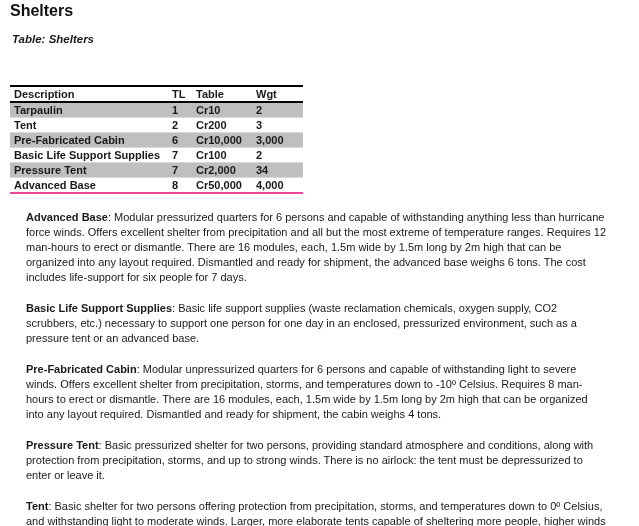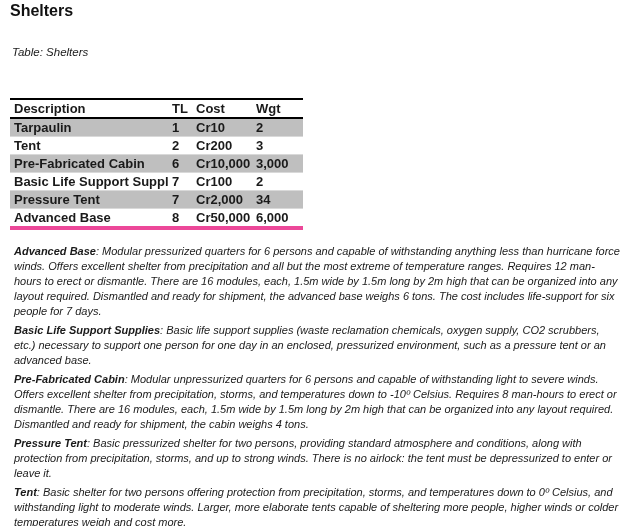--- a/index.html
+++ b/index.html
@@ -20,30 +20,30 @@
     color: #111111;
   }
   .intro {
     font-size: 11px;
     line-height: 15px;
     margin: 0;
     width: 612px;
   }
   .table-caption {
     font-size: 11.5px;
-    font-weight: normal;
+    font-weight: bold;
     font-style: italic;
-    margin: 26px 0 1px 2px;
+    margin: 13px 0 1px 2px;
   }
   table.shelters {
     border-collapse: collapse;
     width: 293px;
     border-top: 2px solid #000000;
-    border-bottom: 4px solid #ec4899;
-    font-size: 13px;
+    border-bottom: 2px solid #ec4899;
+    font-size: 11px;
     table-layout: fixed;
     margin-top: 40px;
   }
   table.shelters th {
     text-align: left;
     font-weight: bold;
     padding: 1px 4px;
     border-bottom: 2px solid #000000;
     white-space: nowrap;
   }
@@ -55,21 +55,21 @@
     overflow: hidden;
   }
   table.shelters tbody tr:last-child td { border-bottom: none; }
   table.shelters tbody tr.shaded td { background: #bfbfbf; }
   .entries {
     margin-top: 14px;
     font-size: 11px;
     line-height: 15px;
     width: 614px;
   }
-  .entry { margin: 4px; font-style: italic; }
+  .entry { margin: 16px; }
   .entry b { font-weight: bold; }
 </style>
 </head>
 <body>
 
 <div class="page">
 
   <h1 class="title">Shelters</h1>
 
 
@@ -79,21 +79,21 @@
     <colgroup>
       <col style="width:158px">
         <col style="width:24px">
         <col style="width:60px">
         <col style="width:51px">
     </colgroup>
     <thead>
       <tr>
         <th>Description</th>
         <th>TL</th>
-        <th>Cost</th>
+        <th>Table</th>
         <th>Wgt</th>
       </tr>
     </thead>
     <tbody>
       <tr class="shaded">
         <td>Tarpaulin</td>
         <td>1</td>
         <td>Cr10</td>
         <td>2</td>
       </tr>
@@ -118,21 +118,21 @@
       <tr class="shaded">
         <td>Pressure Tent</td>
         <td>7</td>
         <td>Cr2,000</td>
         <td>34</td>
       </tr>
       <tr>
         <td>Advanced Base</td>
         <td>8</td>
         <td>Cr50,000</td>
-        <td>6,000</td>
+        <td>4,000</td>
       </tr>
     </tbody>
   </table>
 
   <div class="entries">
     <p class="entry"><b>Advanced Base</b><span>: </span><span>Modular pressurized quarters for 6 persons and capable of withstanding anything less than hurricane force winds. Offers excellent shelter from precipitation and all but the most extreme of temperature ranges. Requires 12 man-hours to erect or dismantle. There are 16 modules, each, 1.5m wide by 1.5m long by 2m high that can be organized into any layout required. Dismantled and ready for shipment, the advanced base weighs 6 tons. The cost includes life-support for six people for 7 days.</span></p>
     <p class="entry"><b>Basic Life Support Supplies</b><span>: </span><span>Basic life support supplies (waste reclamation chemicals, oxygen supply, CO2 scrubbers, etc.) necessary to support one person for one day in an enclosed, pressurized environment, such as a pressure tent or an advanced base.</span></p>
     <p class="entry"><b>Pre-Fabricated Cabin</b><span>: </span><span>Modular unpressurized quarters for 6 persons and capable of withstanding light to severe winds. Offers excellent shelter from precipitation, storms, and temperatures down to -10º Celsius. Requires 8 man-hours to erect or dismantle. There are 16 modules, each, 1.5m wide by 1.5m long by 2m high that can be organized into any layout required. Dismantled and ready for shipment, the cabin weighs 4 tons.</span></p>
     <p class="entry"><b>Pressure Tent</b><span>: </span><span>Basic pressurized shelter for two persons, providing standard atmosphere and conditions, along with protection from precipitation, storms, and up to strong winds. There is no airlock: the tent must be depressurized to enter or leave it.</span></p>
     <p class="entry"><b>Tent</b><span>: </span><span>Basic shelter for two persons offering protection from precipitation, storms, and temperatures down to 0º Celsius, and withstanding light to moderate winds. Larger, more elaborate tents capable of sheltering more people, higher winds or colder temperatures weigh and cost more.</span></p>

